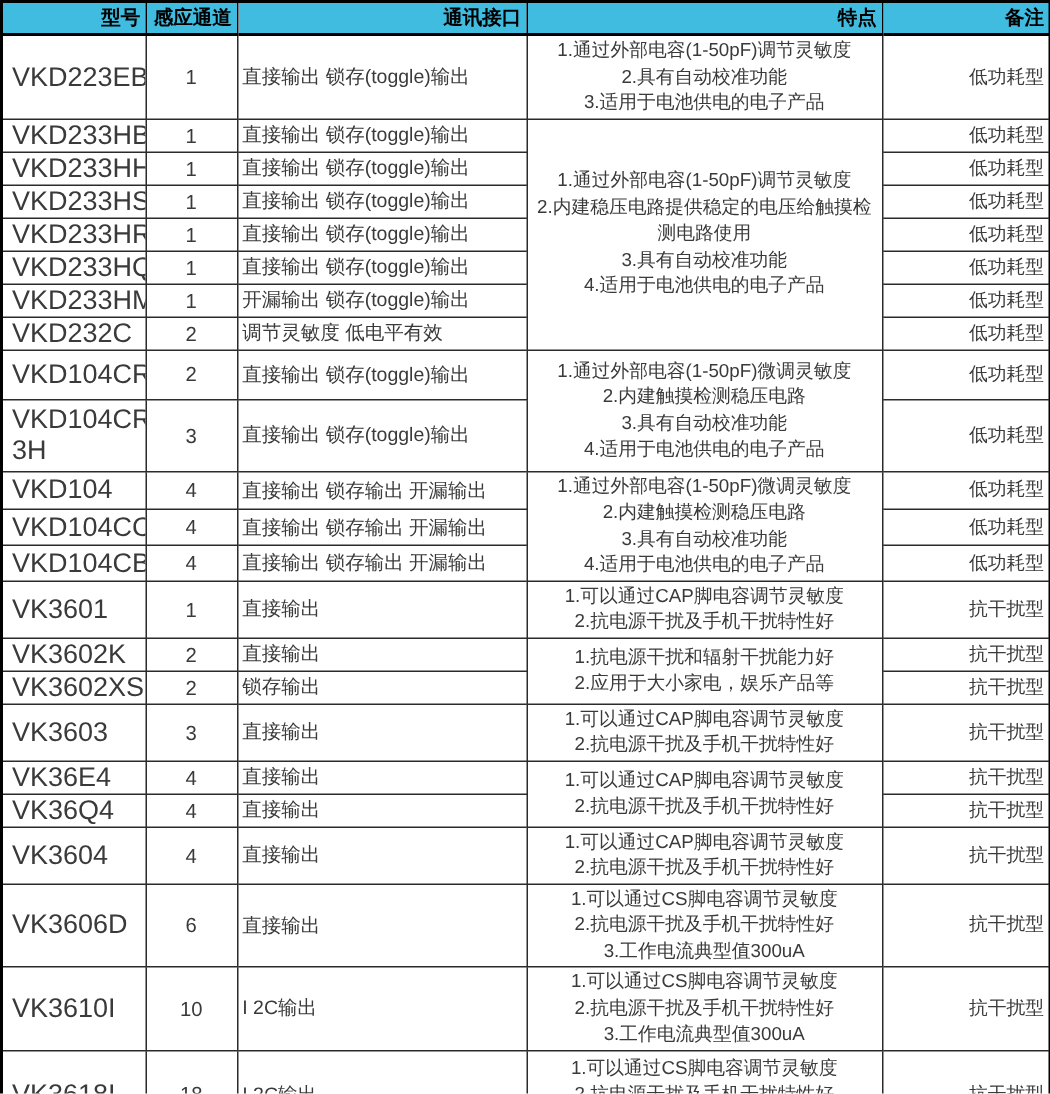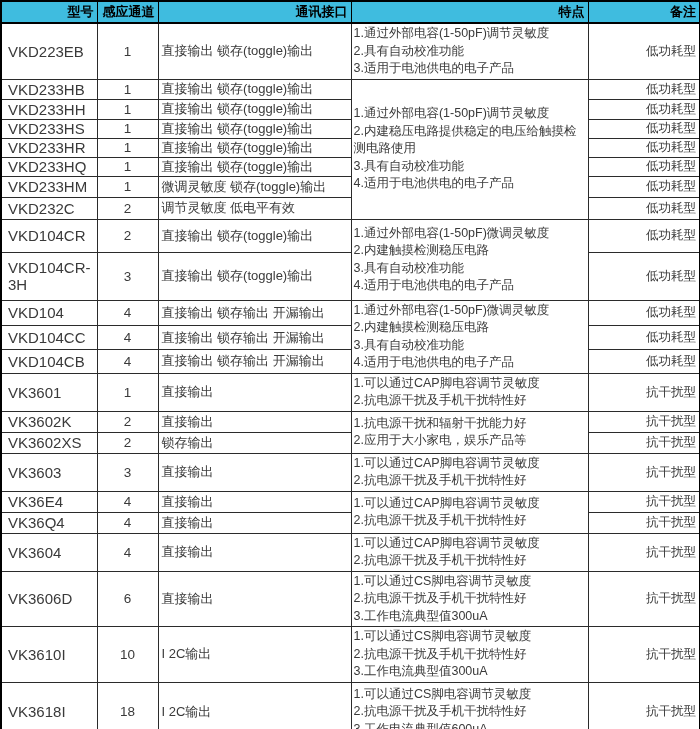--- a/index.html
+++ b/index.html
@@ -22,25 +22,25 @@
   }
   th{
     background:var(--header-bg,#3fbcdf);
     color:#000;
     font-weight:bold;
     font-size:13px;
     border:1px solid #000;
     border-bottom:2px solid #000;
     text-align:right;
   }
-  td.model{font-size:15px;text-align:left;padding-left:6px;color:#3a3a3a;}
+  td.model{font-size:18px;text-align:left;padding-left:6px;color:#3a3a3a;}
   td.num{font-size:13.5px;text-align:center;color:#3a3a3a;}
   td.iface{font-size:13px;color:#3a3a3a;}
   td.feat{
-    font-size:12.5px;text-align:left;color:#3a3a3a;
+    font-size:12.5px;text-align:center;color:#3a3a3a;
     white-space:pre-line;line-height:17.5px;padding:1px 2px;
   }
   td.remark{font-size:12.5px;text-align:right;color:#3a3a3a;}
 </style>
 </head>
 <body>
 
 <table>
   <colgroup>
     <col style="width:96px">
@@ -98,21 +98,21 @@
     </tr>
     <tr style="height:19px">
       <td class="model">VKD233HQ</td>
       <td class="num">1</td>
       <td class="iface">直接输出 锁存(toggle)输出</td>
       <td class="remark">低功耗型</td>
     </tr>
     <tr style="height:21px">
       <td class="model">VKD233HM</td>
       <td class="num">1</td>
-      <td class="iface">微调灵敏度 锁存(toggle)输出</td>
+      <td class="iface">开漏输出 锁存(toggle)输出</td>
       <td class="remark">低功耗型</td>
     </tr>
     <tr style="height:22px">
       <td class="model">VKD232C</td>
       <td class="num">2</td>
       <td class="iface">调节灵敏度 低电平有效</td>
       <td class="remark">低功耗型</td>
     </tr>
     <tr style="height:33px">
       <td class="model">VKD104CR</td>

